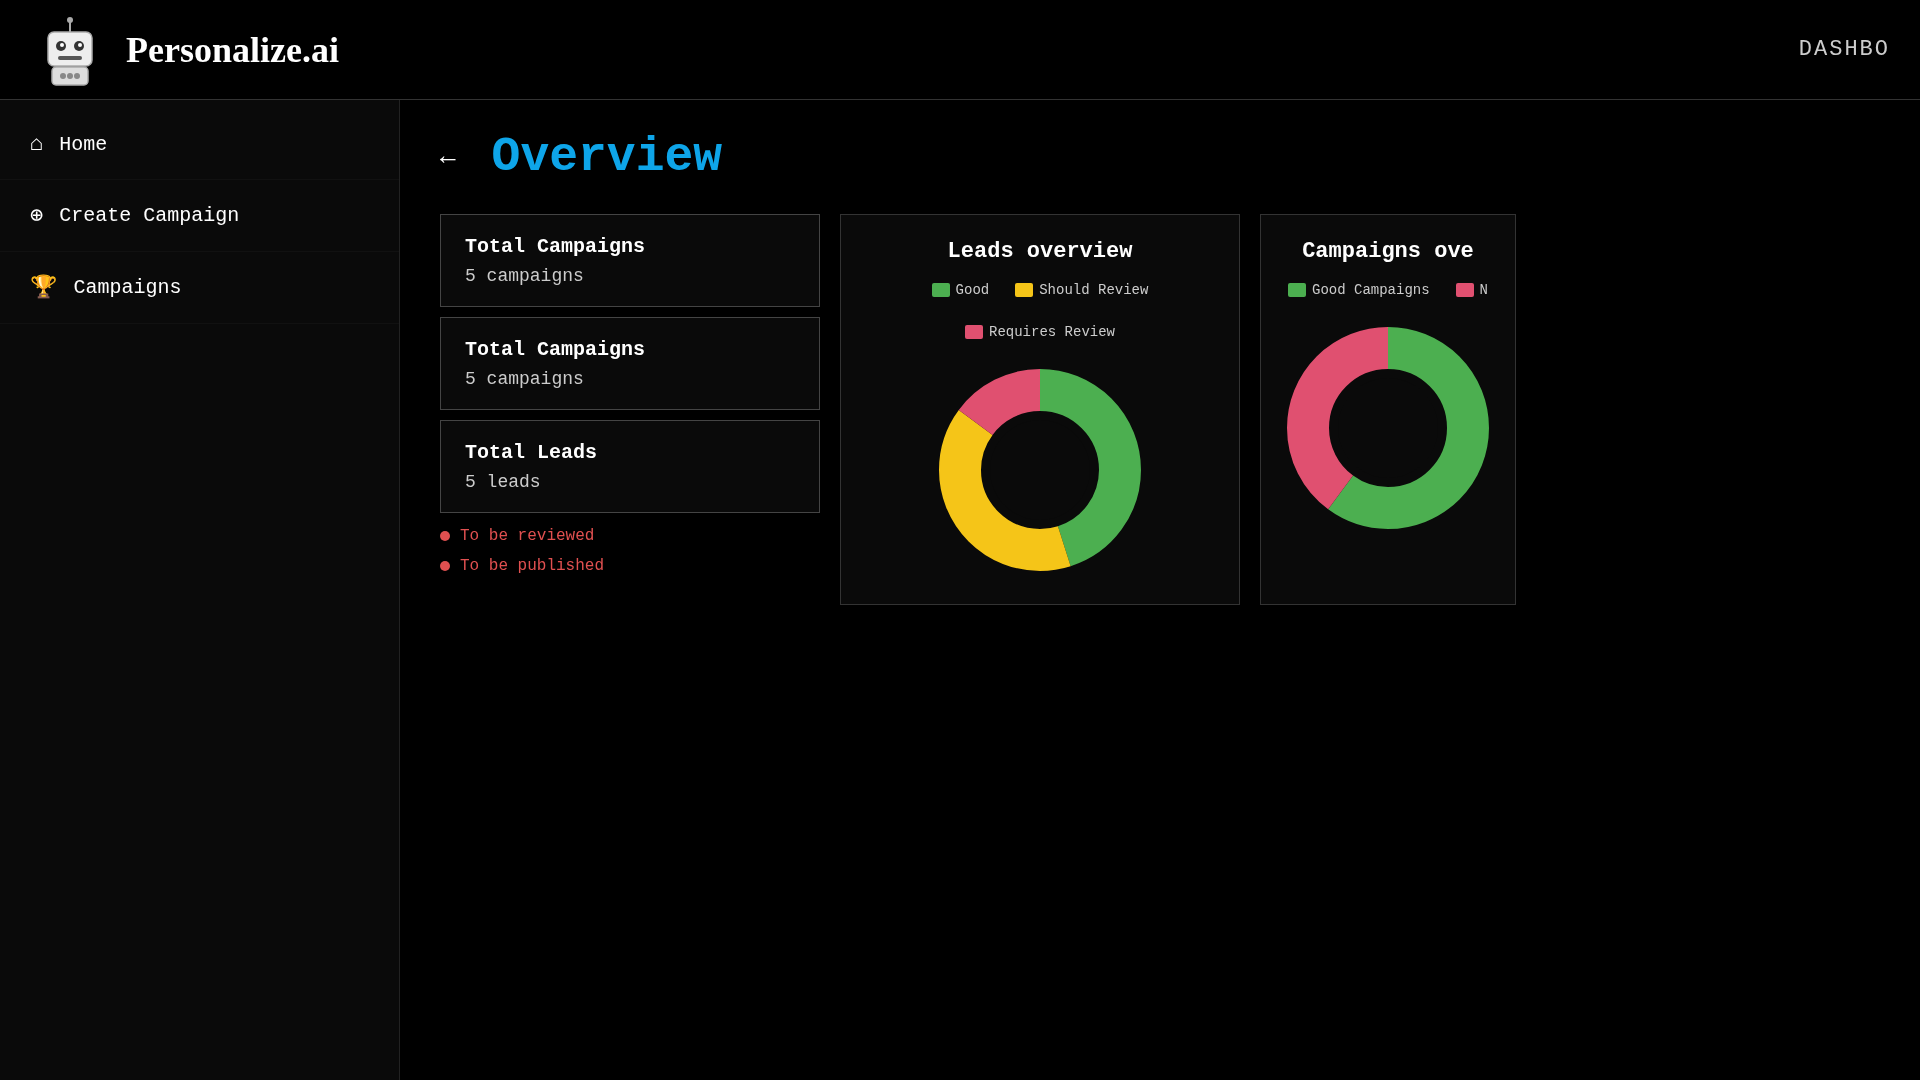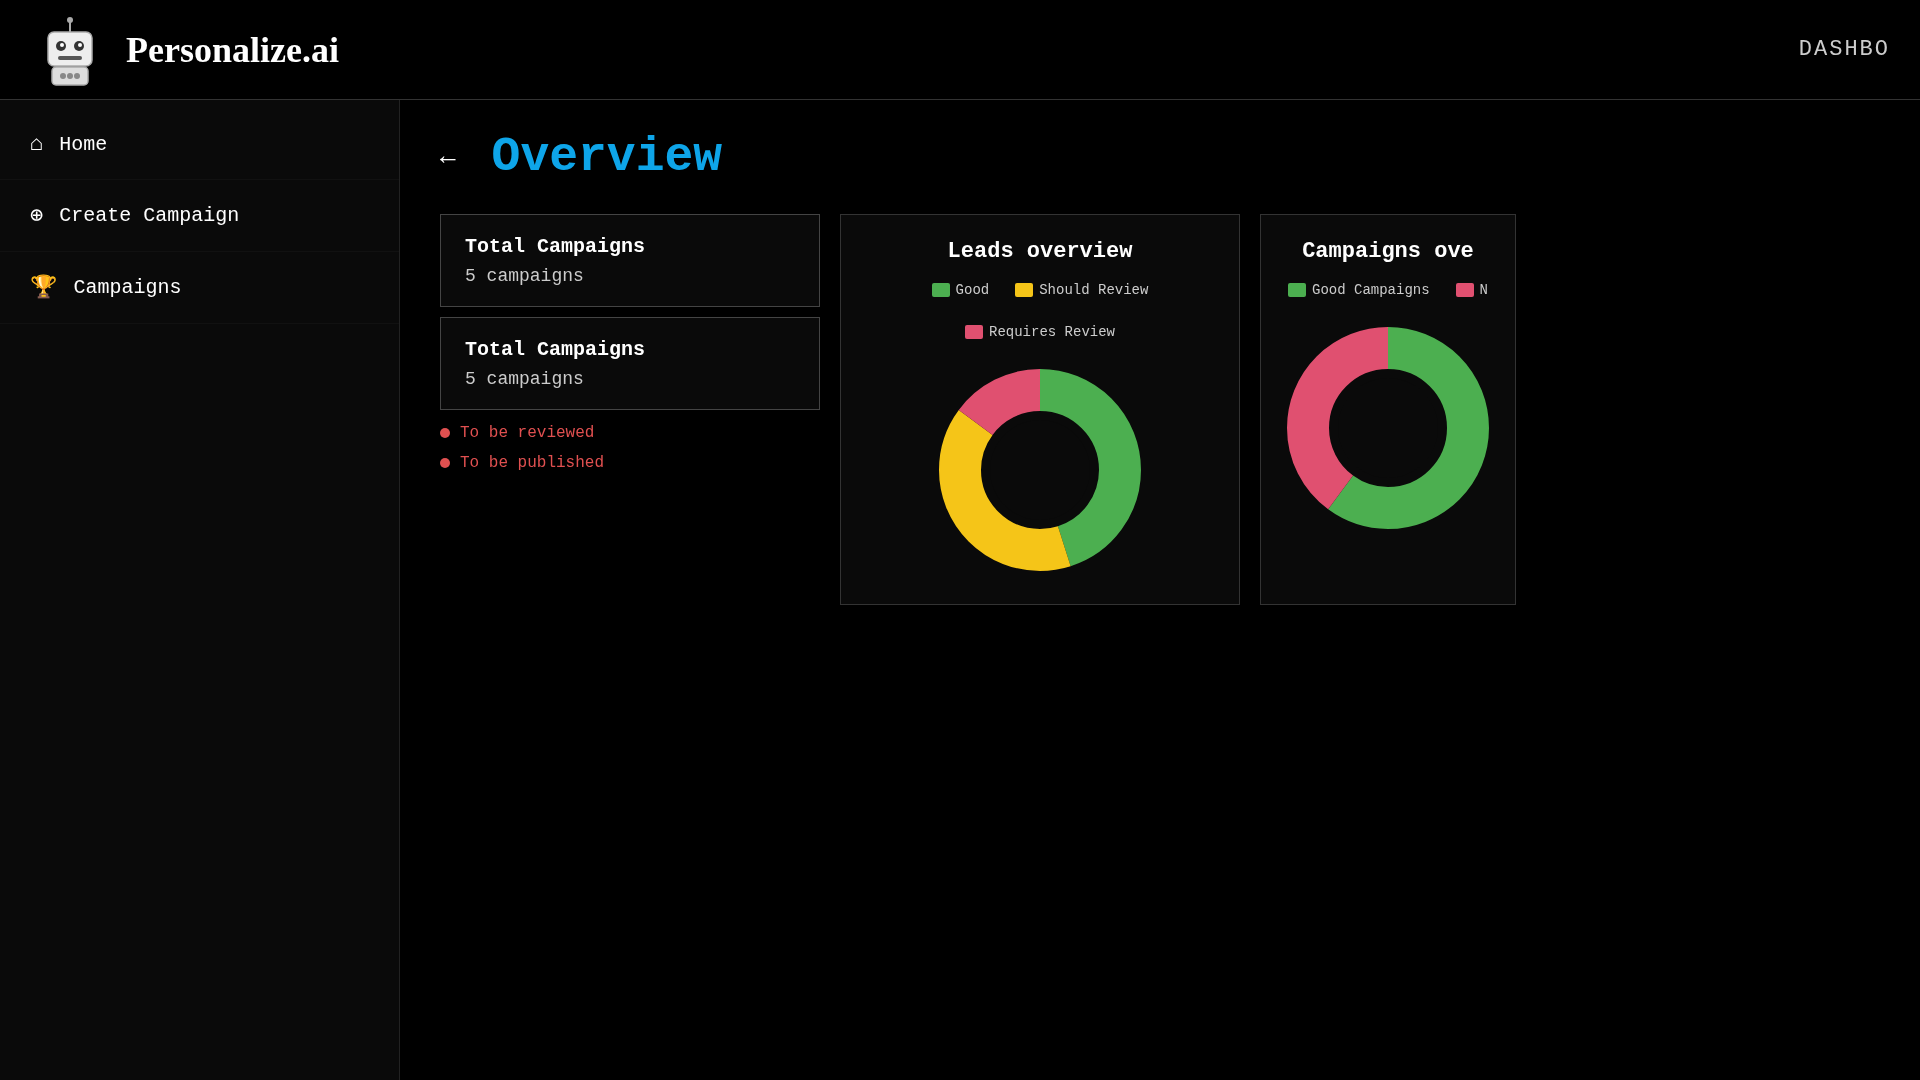--- a/index.html
+++ b/index.html
@@ -296,20 +296,24 @@
         <div class="stat-card">
           <div class="stat-title">Total Campaigns</div>
           <div class="stat-value">5 campaigns</div>
         </div>
 
         <div class="stat-card">
           <div class="stat-title">Total Campaigns</div>
           <div class="stat-value">5 campaigns</div>
         </div>
 
+        <div class="stat-card">
+          <div class="stat-title">Total Leads</div>
+          <div class="stat-value">5 leads</div>
+        </div>
 
         <div class="status-label">
           <span class="status-dot"></span>
           <span>To be reviewed</span>
         </div>
 
         <div class="status-label">
           <span class="status-dot"></span>
           <span>To be published</span>
         </div>

